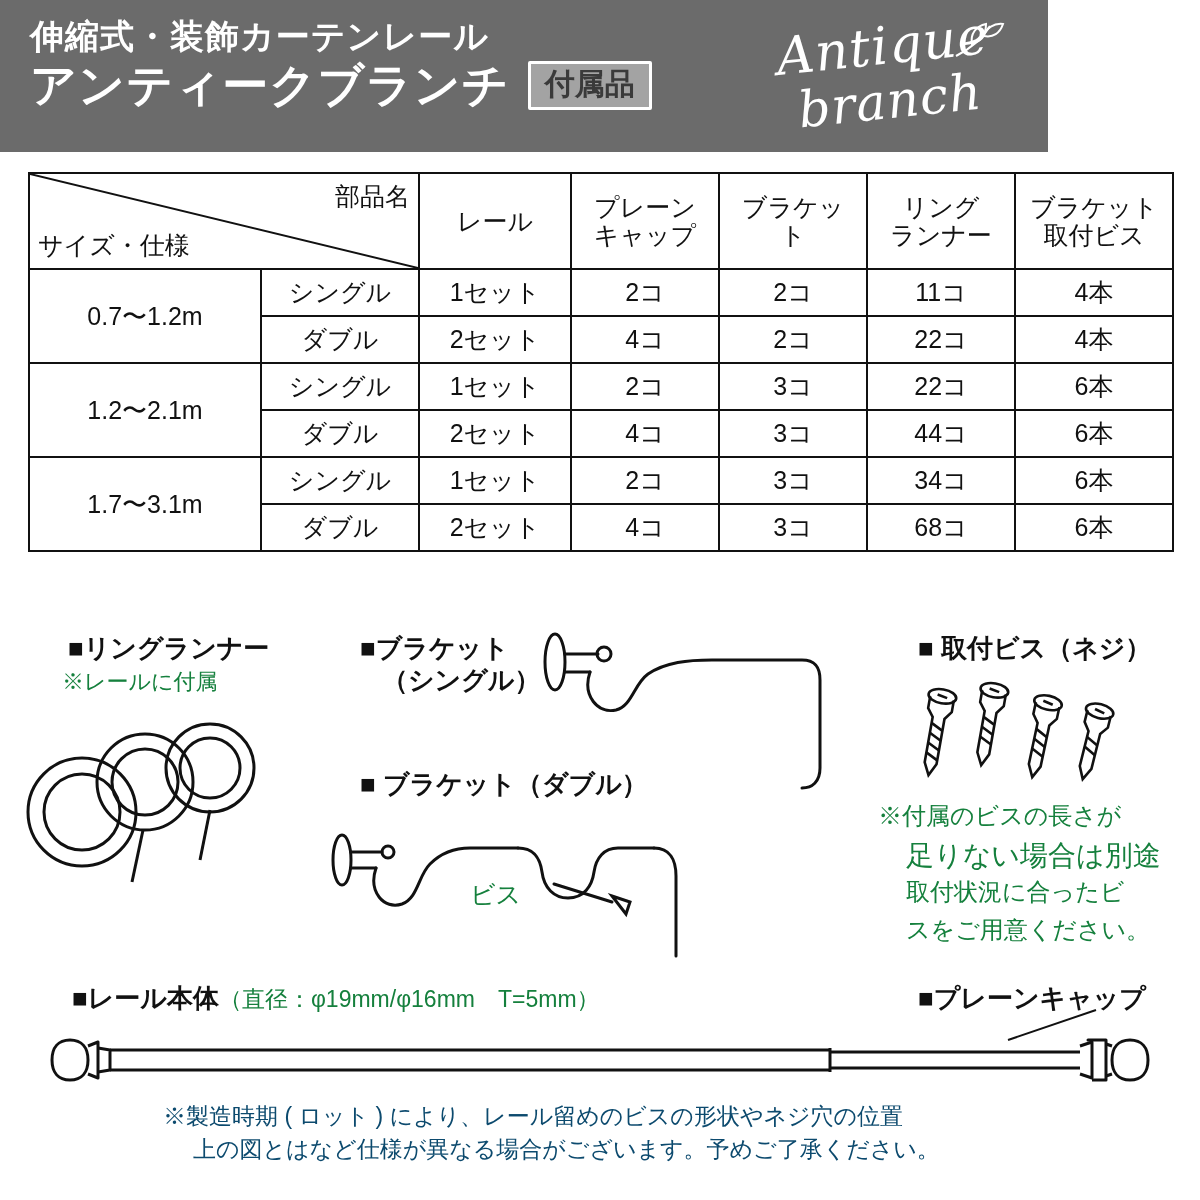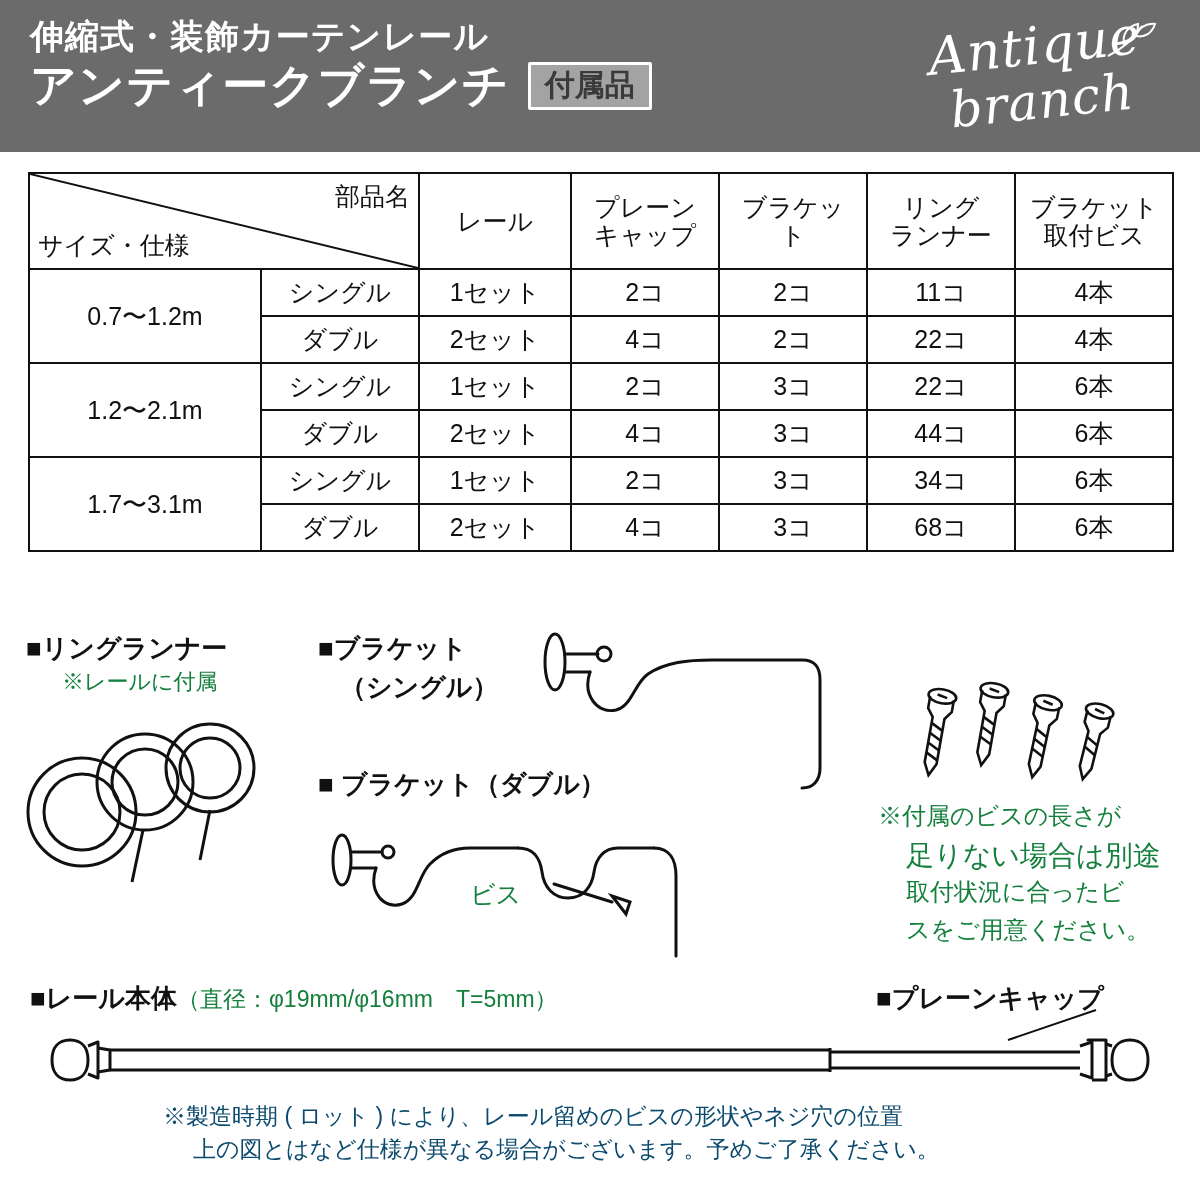--- a/index.html
+++ b/index.html
@@ -11,38 +11,37 @@
     font-family: "Liberation Sans", sans-serif;
     color: #1a1a1a;
     overflow: hidden;
     position: relative;
   }
 
   
   .header {
     position: absolute;
     left: 0; top: 0;
-    width: 1200px; height: 152px;
+    width: 1048px; height: 152px;
     background: #6b6b6b;
     color: #ffffff;
   }
   .header-title-wrap {
     position: absolute;
     left: 30px; top: 18px;
   }
   .header-sub {
     font-size: 34px;
     font-weight: 700;
     letter-spacing: 1px;
     line-height: 1.1;
     margin: 0 0 6px 0;
   }
   .header-main-row {
     display: flex;
-    align-items: center;
     gap: 18px;
   }
   .header-main {
     font-size: 46px;
     font-weight: 700;
     letter-spacing: 1px;
     line-height: 1.05;
     margin: 0;
   }
   .header-badge {
@@ -136,20 +135,21 @@
     position: absolute;
     left: 0; top: 600px;
     width: 1200px;
     height: 600px;
   }
   .lbl {
     font-size: 26px;
     font-weight: 700;
     color: #111;
     line-height: 1.25;
+    margin-left: 42px;
   }
   .note {
     font-size: 22px;
     font-weight: 400;
     color: #15803d;
     line-height: 1.3;
   }
   .pos { position: absolute; }
 
   .footnote {
@@ -297,21 +297,21 @@
         <ellipse cx="125" cy="72" rx="48" ry="48"></ellipse>
         <ellipse cx="125" cy="72" rx="33" ry="33"></ellipse>
         <line x1="123" y1="120" x2="112" y2="172"></line>
         <ellipse cx="62" cy="102" rx="54" ry="54"></ellipse>
         <ellipse cx="62" cy="102" rx="38" ry="38"></ellipse>
       </g>
     </svg>
   </div>
 
   <div class="pos lbl" style="left:318px; top:32px;">■ブラケット</div>
-  <div class="pos lbl" style="left:340px; top:71px;">（シングル）</div>
+  <div class="pos lbl" style="left:340px; top:64px;">（シングル）</div>
   <div class="pos" style="left:520px; top:18px;">
     <svg width="330" height="190" viewBox="0 0 330 190">
       <g fill="none" stroke="#111" stroke-width="3" stroke-linecap="round">
         <ellipse cx="35" cy="44" rx="10" ry="28"></ellipse>
         <line x1="45" y1="36" x2="78" y2="36"></line>
         <line x1="45" y1="54" x2="70" y2="54"></line>
         <circle cx="84" cy="36" r="7"></circle>
         <path d="M70 54 C 62 78, 78 96, 96 92 C 112 88, 114 66, 128 56
                  C 146 44, 168 42, 192 42 L 282 42
                  C 296 42, 300 50, 300 62 L 300 150
@@ -333,20 +333,21 @@
         <path d="M200 42 C 216 42, 222 52, 224 66 C 226 82, 236 92, 250 92
                  C 266 92, 274 80, 276 66 C 278 52, 286 42, 300 42 L 336 42"></path>
         <path d="M336 42 C 352 42, 358 54, 358 70 L 358 150"></path>
         <line x1="236" y1="78" x2="294" y2="96"></line>
         <path d="M294 90 l 18 6 l -4 12 z"></path>
       </g>
     </svg>
   </div>
   <div class="pos note" style="left:470px; top:278px; font-size:25px;">ビス</div>
 
+  <div class="pos lbl" style="left:876px; top:32px;">■ 取付ビス（ネジ）</div>
   <div class="pos" style="left:920px; top:78px;">
     <svg width="240" height="130" viewBox="0 0 240 130">
       <g fill="none" stroke="#111" stroke-width="2.6">
         <g transform="translate(10,8) rotate(10)">
           <ellipse cx="14" cy="8" rx="14" ry="7"></ellipse>
           <path d="M2 10 L2 22 L8 30 L8 76 L14 88 L20 76 L20 30 L26 22 L26 10"></path>
           <path d="M8 36 L20 42 M8 46 L20 52 M8 56 L20 62 M8 66 L20 72"></path>
           <line x1="9" y1="7" x2="19" y2="9"></line>
         </g>
         <g transform="translate(62,2) rotate(10)">

